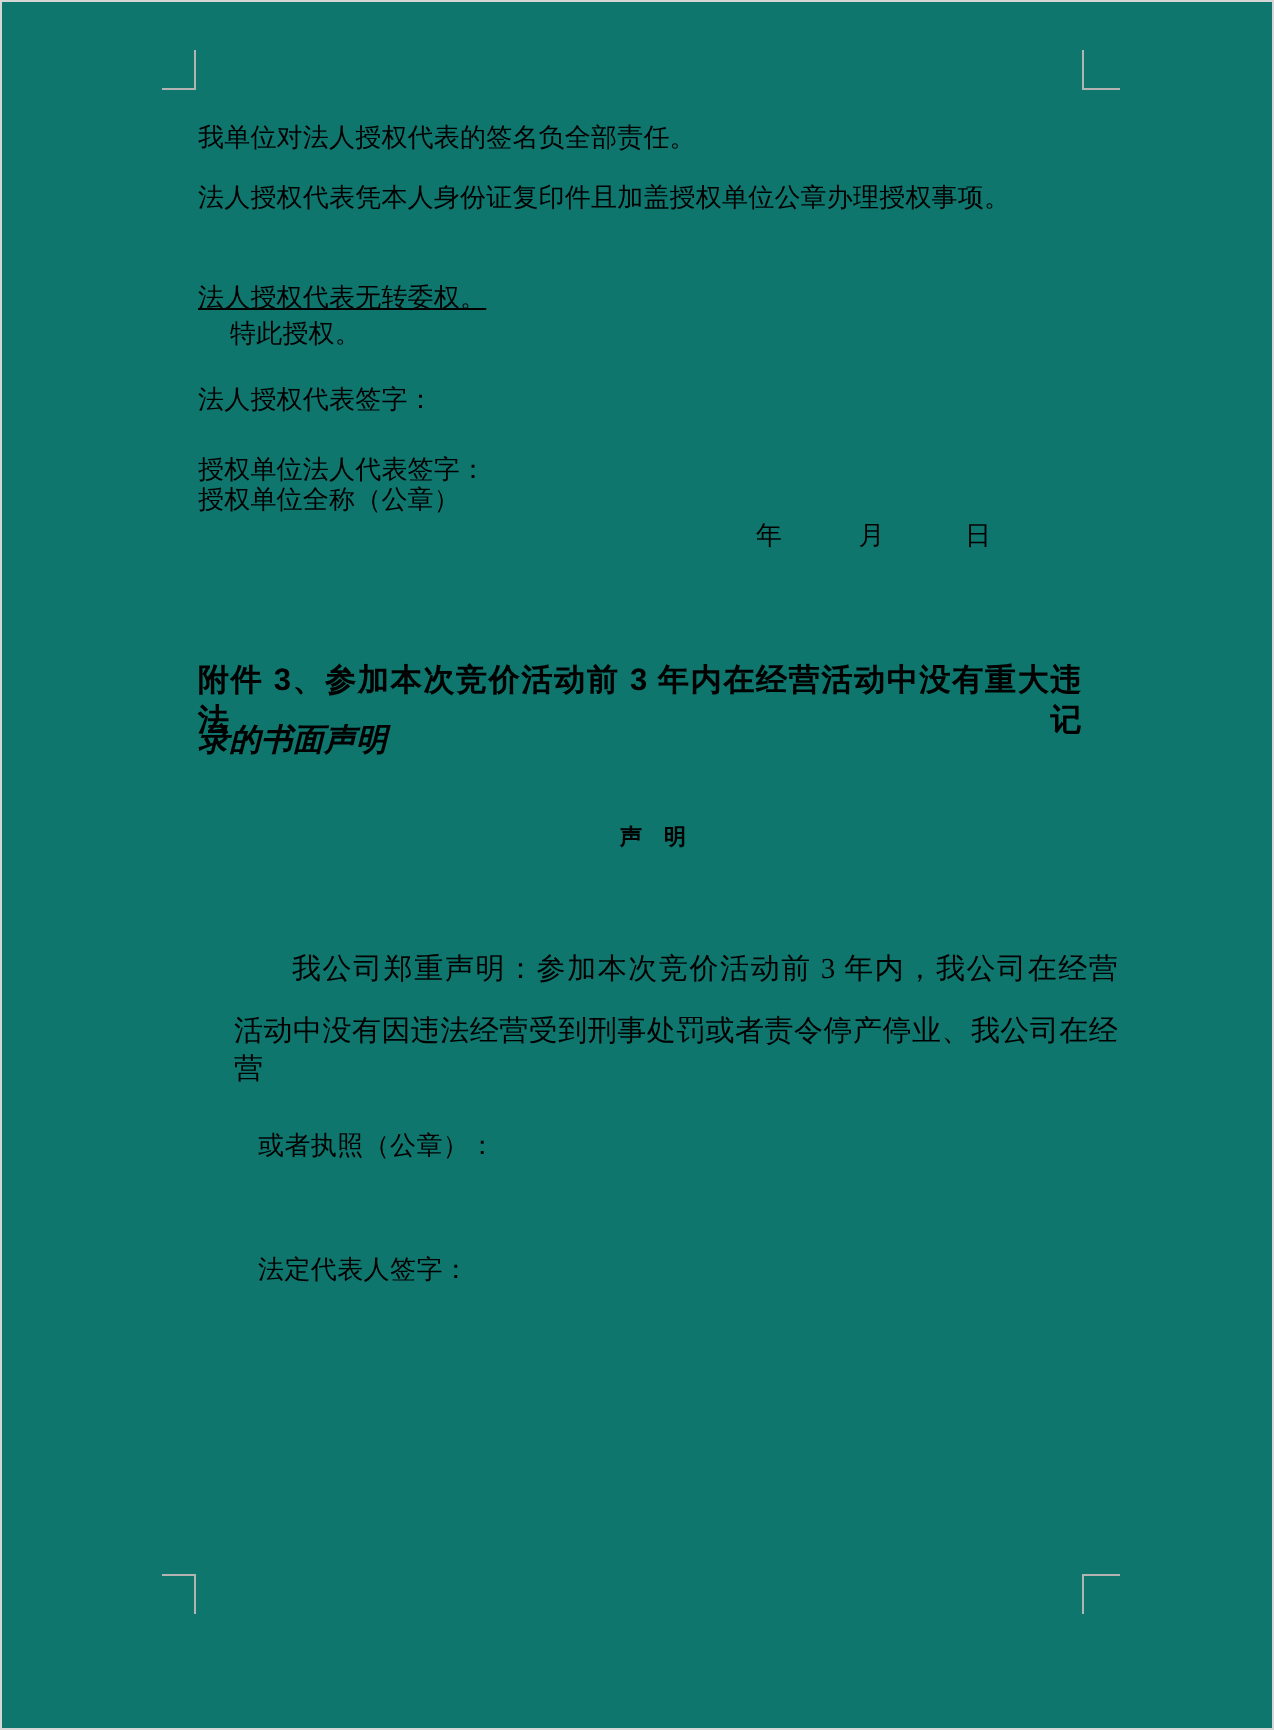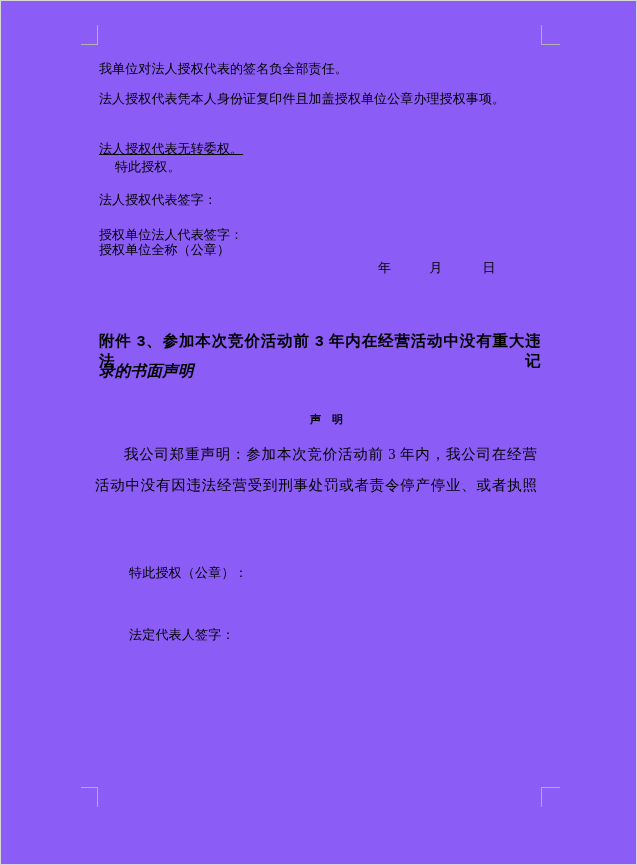--- a/index.html
+++ b/index.html
@@ -6,21 +6,21 @@
     margin: 0;
     padding: 0;
     background: #f2f2f2;
     font-family: "Liberation Serif", "DejaVu Serif", serif;
   }
   .page {
     position: relative;
     width: 637px;
     height: 865px;
     margin: 0 auto;
-    background: #8b5cf6;
+    background: #0f766e;
     border: 1px solid #d6d6d6;
     box-sizing: border-box;
     overflow: hidden;
     color: #000000;
   }
   
   .mark { position: absolute; }
   .mark-tl { left: 80px;  top: 24px;  width: 16px; height: 19px;
              border-right: 1px solid #b3b3b3; border-bottom: 1px solid #b3b3b3; }
   .mark-tr { left: 540px; top: 24px;  width: 18px; height: 19px;
@@ -74,27 +74,28 @@
     top: 412px;
     font-family: "Liberation Sans", "DejaVu Sans", sans-serif;
     font-weight: bold;
     font-size: 11px;
     line-height: 1.2;
     white-space: pre;
   }
 
   .para-line {
     position: absolute;
-    left: 94px;
+    left: 116px;
     width: 442px;
     font-size: 14.5px;
     line-height: 1.3;
     text-align: justify;
     text-align-last: justify;
     letter-spacing: 0.1px;
+    margin-top: 31px;
   }
   .p-line1 { top: 444px; text-indent: 29px; }
   .p-line2 { top: 475px; }
   .p-line3 { top: 505px; text-align-last: left; }
 
   .label {
     position: absolute;
     left: 128px;
     font-size: 13px;
     line-height: 1.25;
@@ -132,19 +133,19 @@
     <span class="d-month">月</span>
     <span class="d-day">日</span>
   </div>
 
   <div class="heading heading-just h-line1">附件 3、参加本次竞价活动前 3 年内在经营活动中没有重大违法记</div>
   <div class="heading h-line2">录的书面声明</div>
 
   <div class="decl-title">声　明</div>
 
   <div class="para-line p-line1">我公司郑重声明：参加本次竞价活动前 3 年内，我公司在经营</div>
-  <div class="para-line p-line2">活动中没有因违法经营受到刑事处罚或者责令停产停业、或者执照</div>
+  <div class="para-line p-line2">活动中没有因违法经营受到刑事处罚或者责令停产停业、我公司在经营</div>
 
-  <div class="label l-unit">特此授权（公章）：</div>
+  <div class="label l-unit">或者执照（公章）：</div>
   <div class="label l-legal">法定代表人签字：</div>
 
 
 </div>
 
 </body></html>

